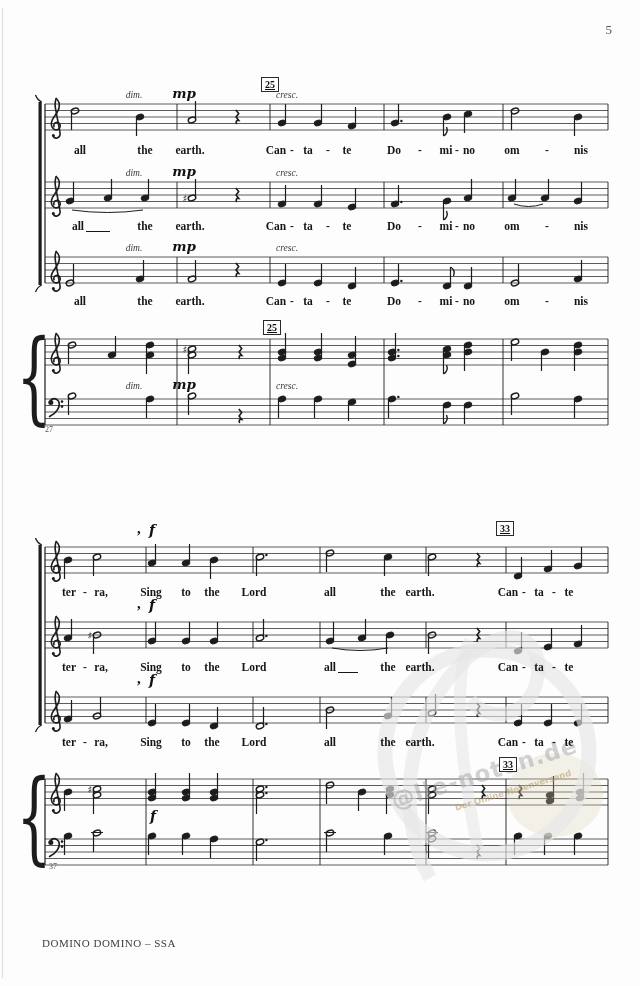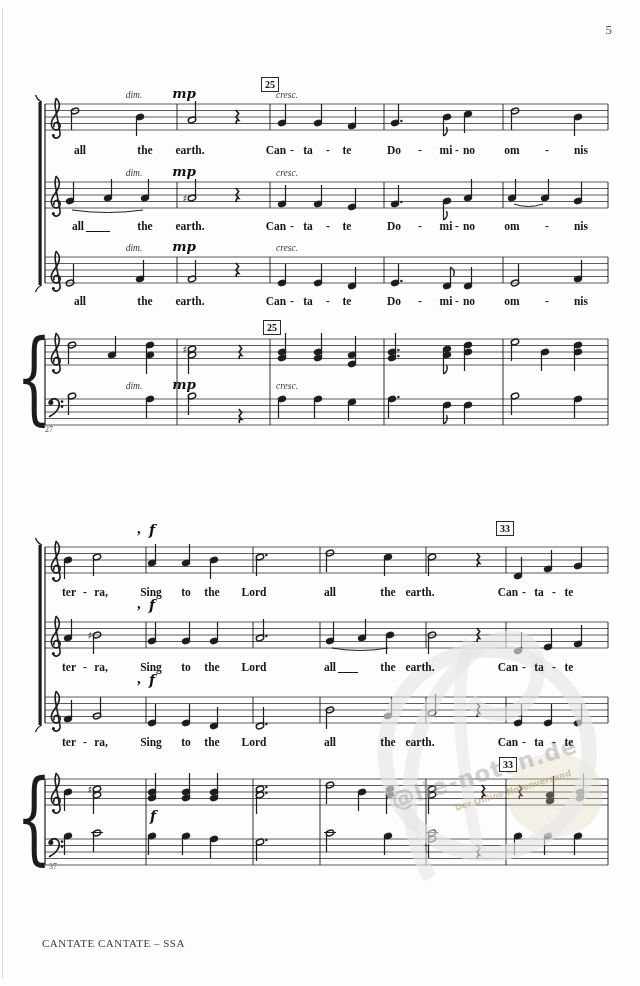--- a/index.html
+++ b/index.html
@@ -14,21 +14,21 @@
   .lyr{position:absolute;font:700 11.5px "Liberation Serif",serif;color:#161616;
        transform:translateX(-50%);white-space:nowrap;}
   .ext{position:absolute;border-bottom:1.1px solid #161616;height:10px;}
   .dyn-i{position:absolute;font:italic 400 9.5px "Liberation Serif",serif;color:#3a3a3a;
          transform:translateX(-50%);white-space:nowrap;}
   .dyn-b{position:absolute;font:italic 700 13.5px "DejaVu Serif",serif;color:#111;
          transform:translateX(-50%);}
   .dyn-f{position:absolute;font:italic 700 14px "DejaVu Serif",serif;color:#111;}
   .breath{position:absolute;font:700 15px "Liberation Serif",serif;color:#111;line-height:8px;}
   .rehearsal{position:absolute;border:1px solid #2a2a2a;background:#fdfdfd;padding:0 3px;
-             font:700 10px "Liberation Serif",serif;color:#111;line-height:13px;}
+             font:700 10px "Liberation Serif",serif;color:#111;line-height:13px;text-decoration:underline;}
   .mnum{position:absolute;font:400 8px "Liberation Serif",serif;color:#555;}
   .wm-wrap{position:absolute;left:0;top:0;width:640px;height:986px;pointer-events:none;}
   .wm-text{position:absolute;left:392px;top:788px;font:700 23px "DejaVu Sans",sans-serif;
            color:rgba(160,160,160,.48);letter-spacing:1px;transform:rotate(-17deg);
            transform-origin:left center;white-space:nowrap;}
   .wm-sub{position:absolute;left:455px;top:803px;font:700 8.5px "DejaVu Sans",sans-serif;
           color:rgba(186,162,112,.62);transform:rotate(-17deg);transform-origin:left center;
           white-space:nowrap;}
 </style>
 </head>
@@ -883,14 +883,14 @@
       <div class="lyr" style="left: 524px; top: 736px;">-</div>
       <div class="lyr" style="left: 539px; top: 736px;">ta</div>
       <div class="lyr" style="left: 554px; top: 736px;">-</div>
       <div class="lyr" style="left: 569px; top: 736px;">te</div>
       <div class="dyn-f" style="left: 150px; top: 808px;">f</div>
       <div class="rehearsal" style="left: 496px; top: 521px;">33</div>
       <div class="rehearsal" style="left: 499px; top: 757px;">33</div>
       <div class="mnum" style="left: 49px; top: 862px;">37</div>
     </div>
 
-  <div class="footer-title">CANTATE CANTATE – SSA</div>
+  <div class="footer-title">DOMINO DOMINO – SSA</div>
 </div>
 
 </body></html>

